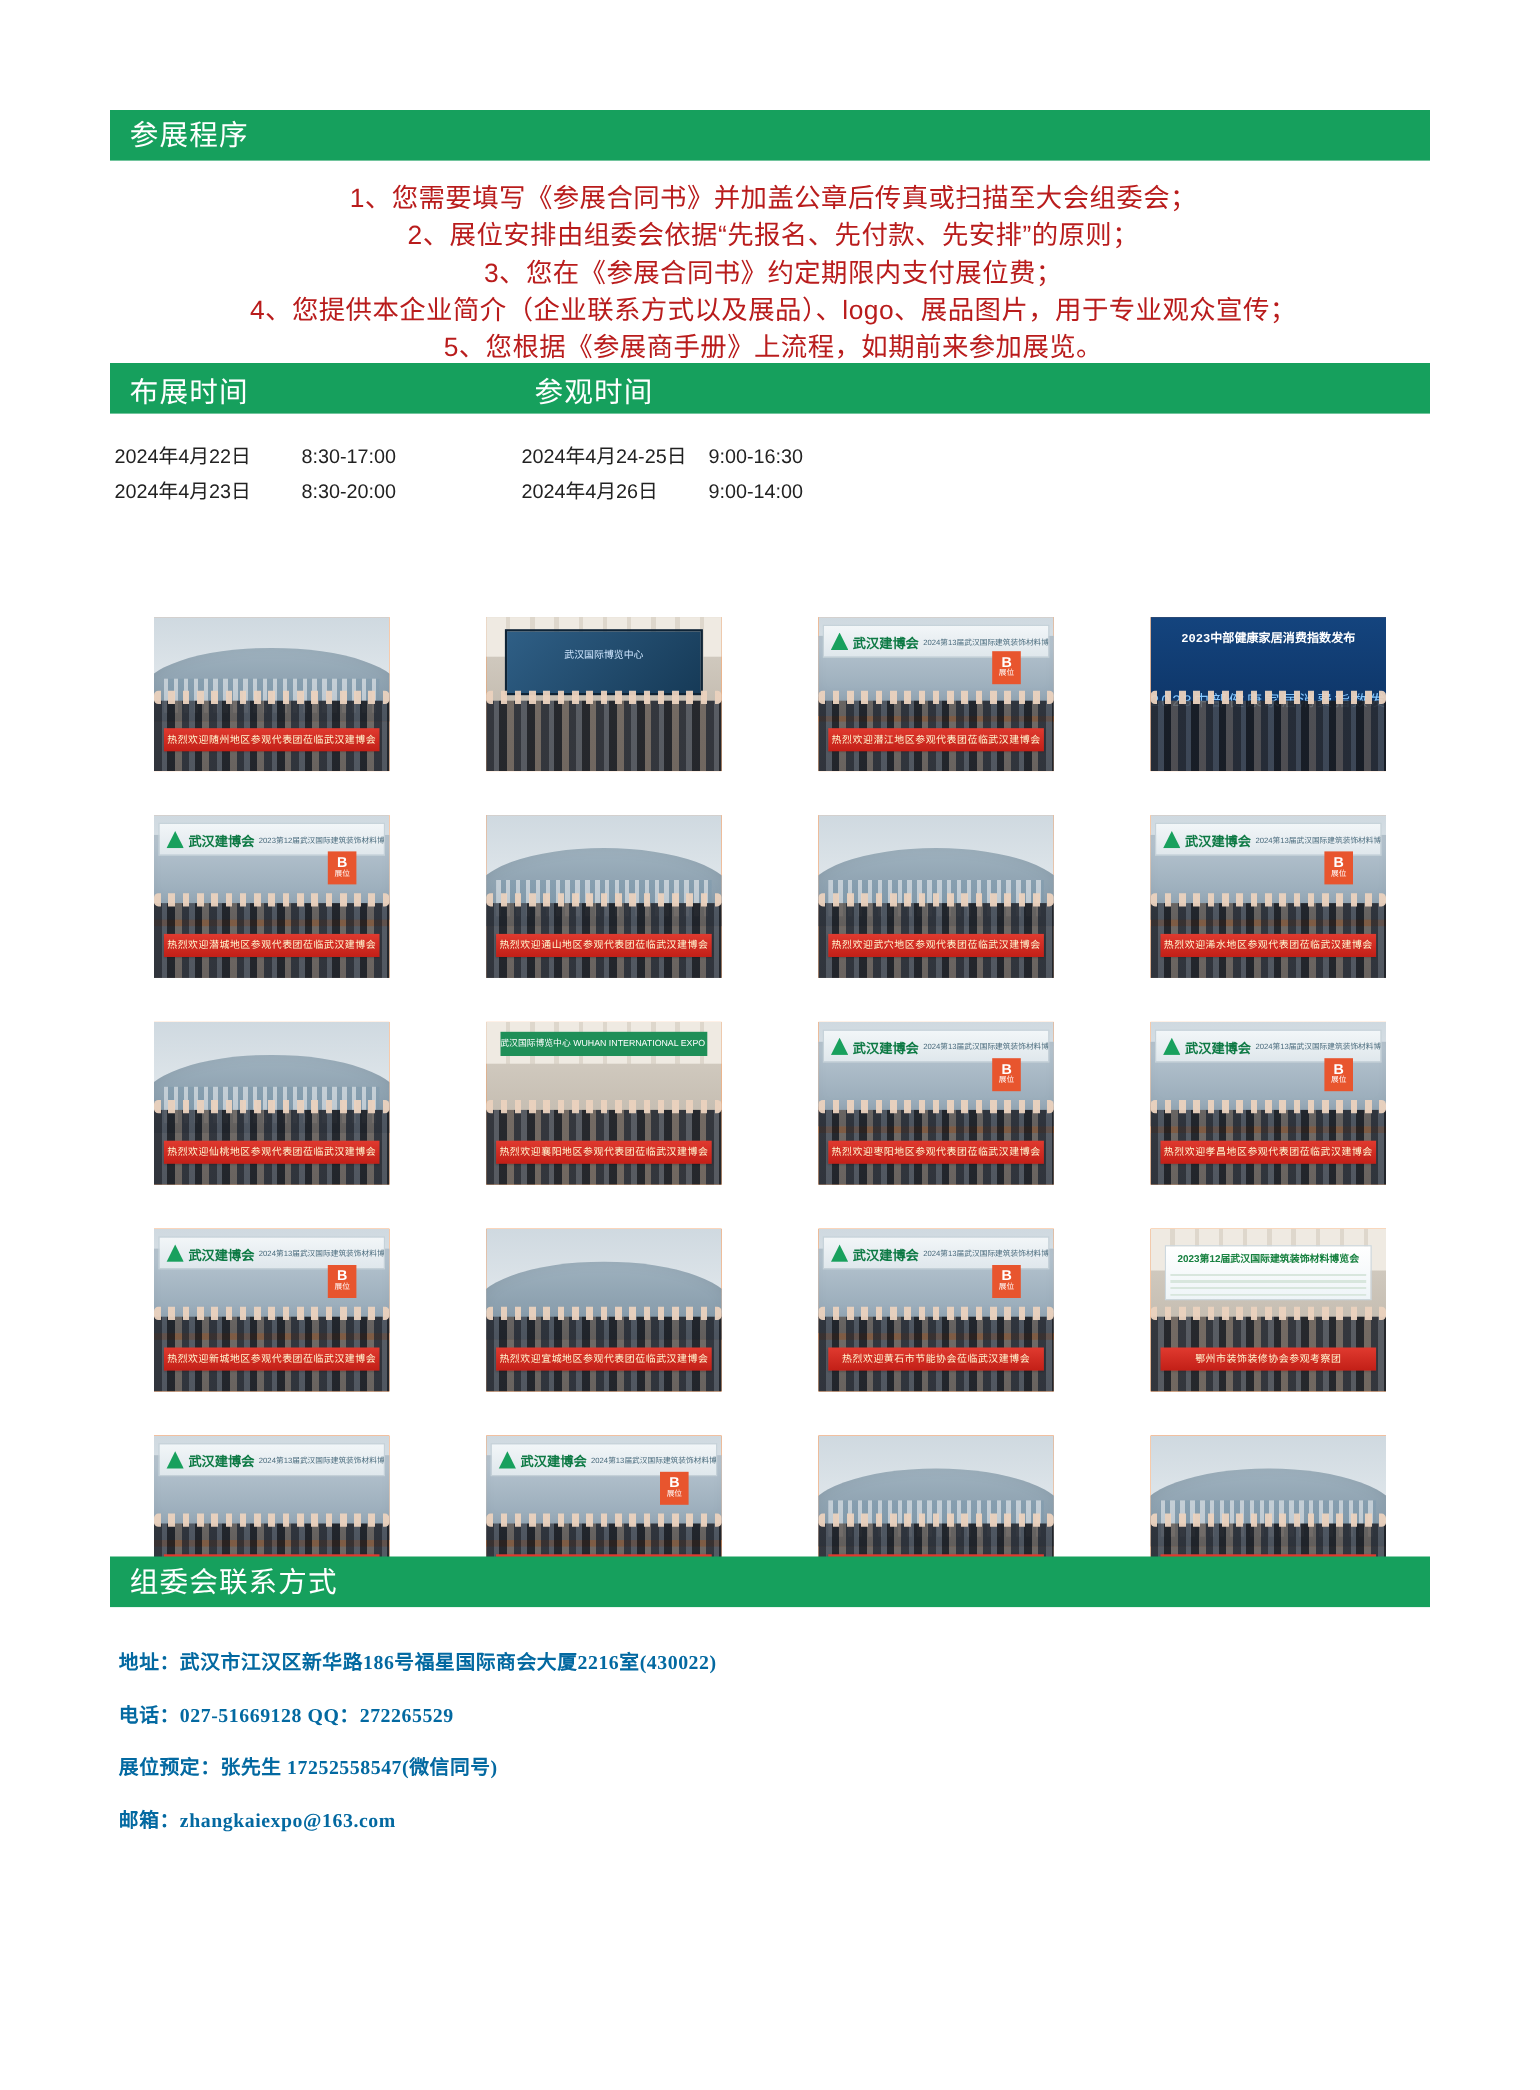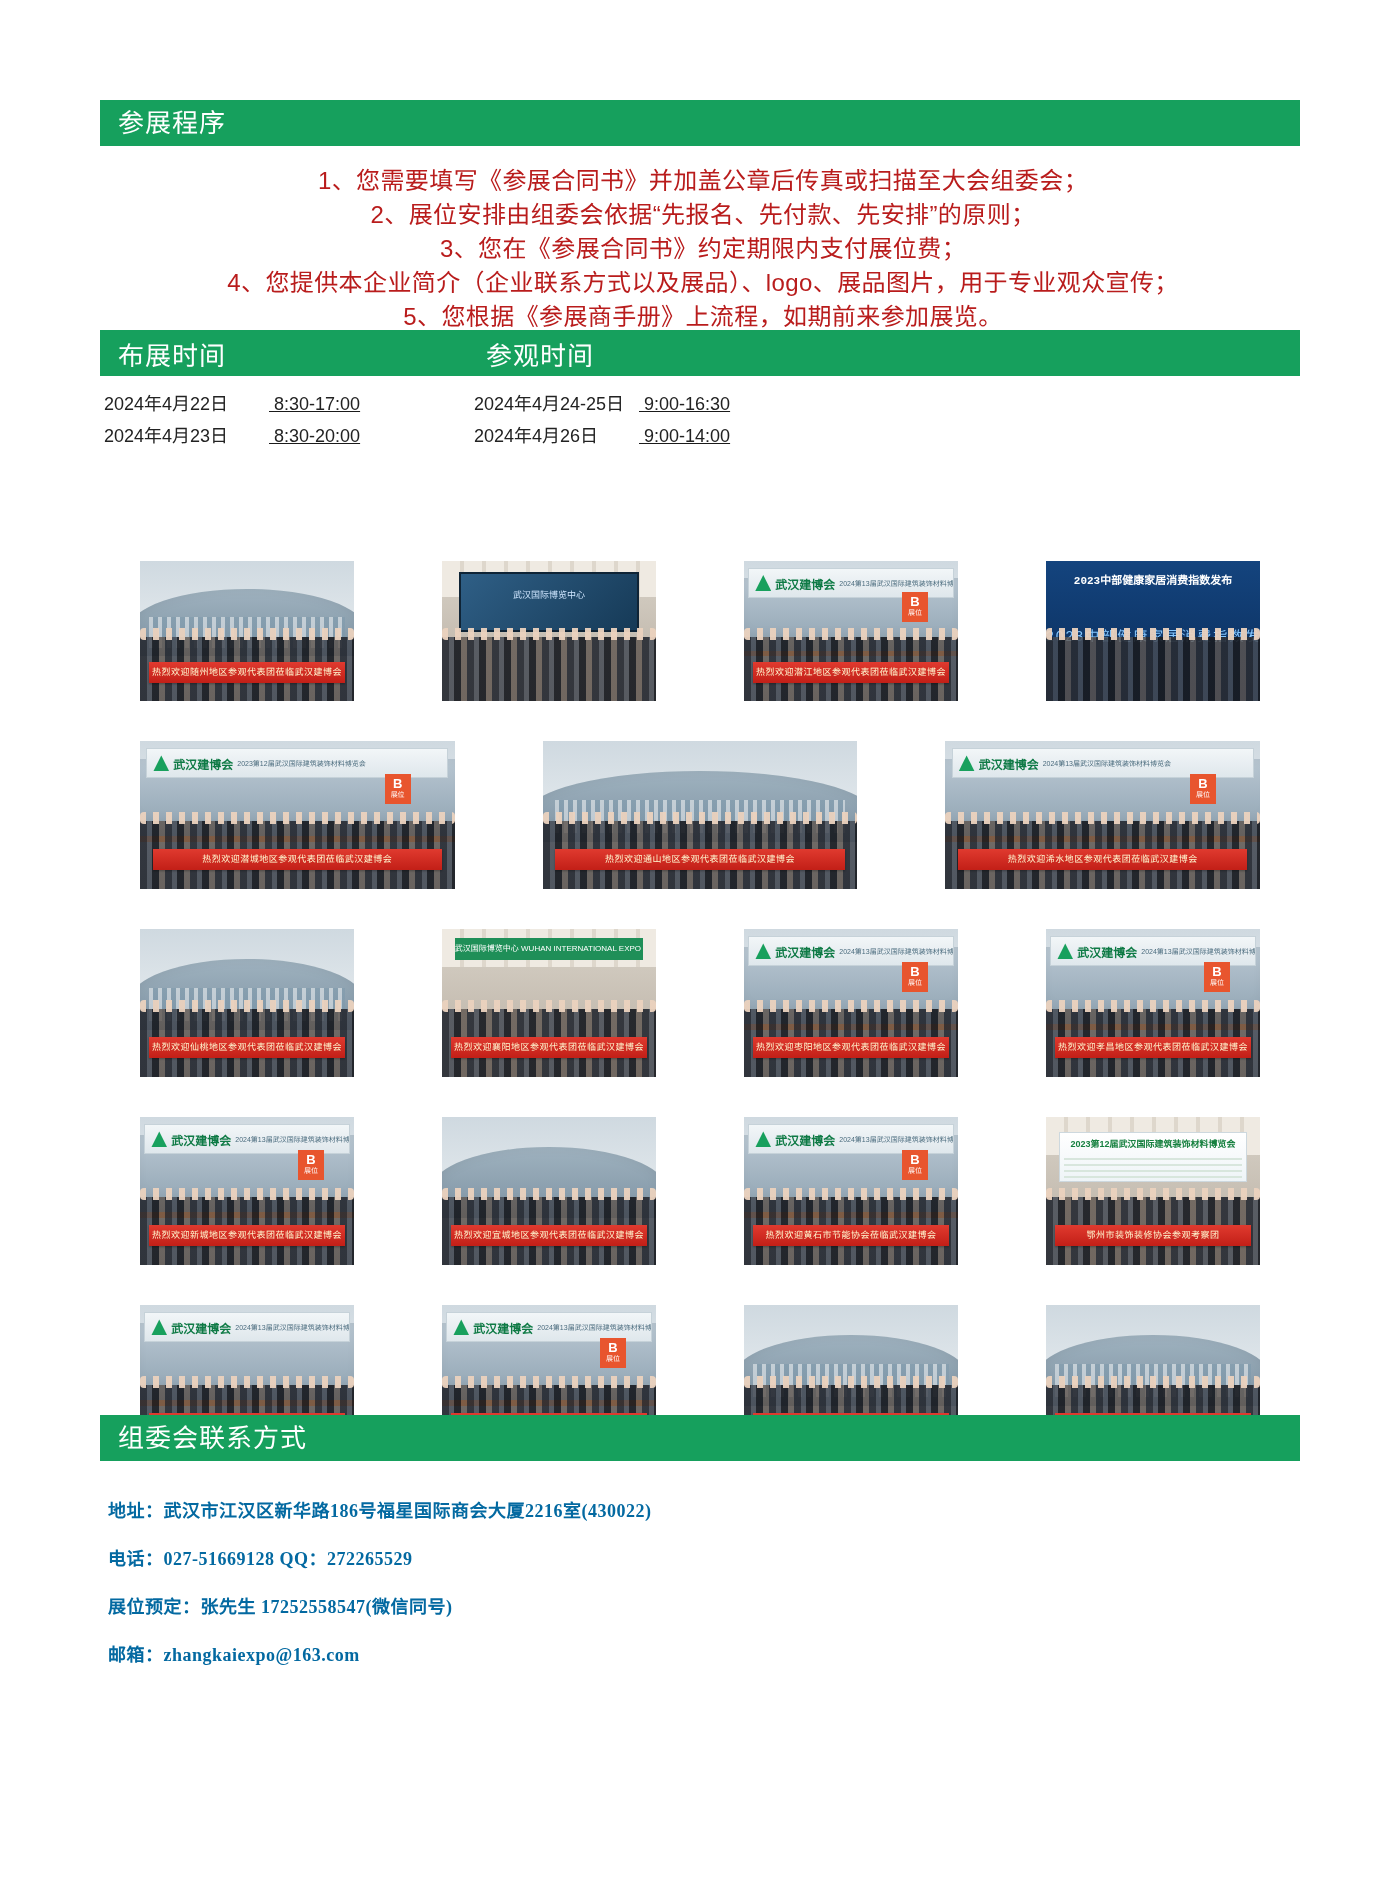--- a/index.html
+++ b/index.html
@@ -63,22 +63,21 @@
   .proc-list li {
     font-size: 24px;
     line-height: 34px;
     color: #b91c1c;
     letter-spacing: 0.4px;
     text-align: center;
   }
 
   .block-times { position: absolute; left: 100px; top: 330px; width: 1200px; }
   .time-rows {
-    padding-top: 12px;
-    text-decoration: underline;
+    padding-top: 23px;
   }
   .time-row {
     display: flex;
     font-size: 18px;
     line-height: 32px;
     color: #222;
   }
   .time-row .tcell { width: 370px; padding-left: 4px; box-sizing: border-box; }
   .time-row .tcell .date { display: inline-block; min-width: 165px; }
 
@@ -404,20 +403,28 @@
 
       <figure class="photo h150">
         <div class="sky"></div>
         <div class="hall"></div>
         <div class="glass"></div>
         <div class="ground"></div>
         <div class="crowd"></div>
         <div class="banner">热烈欢迎通山地区参观代表团莅临武汉建博会</div>
       </figure>
 
+      <figure class="photo h150">
+        <div class="sky"></div>
+        <div class="hall"></div>
+        <div class="glass"></div>
+        <div class="ground"></div>
+        <div class="crowd"></div>
+        <div class="banner">热烈欢迎武穴地区参观代表团莅临武汉建博会</div>
+      </figure>
 
       <figure class="photo h150">
         <div class="sky"></div>
         <div class="hall flat"></div>
         <div class="topsign">
           <span class="logo"></span>
           <span class="sgn-text">武汉建博会</span>
           <span class="sgn-sub">2024第13届武汉国际建筑装饰材料博览会</span>
         </div>
         <div class="bbox"><b>B</b>展位</div>

